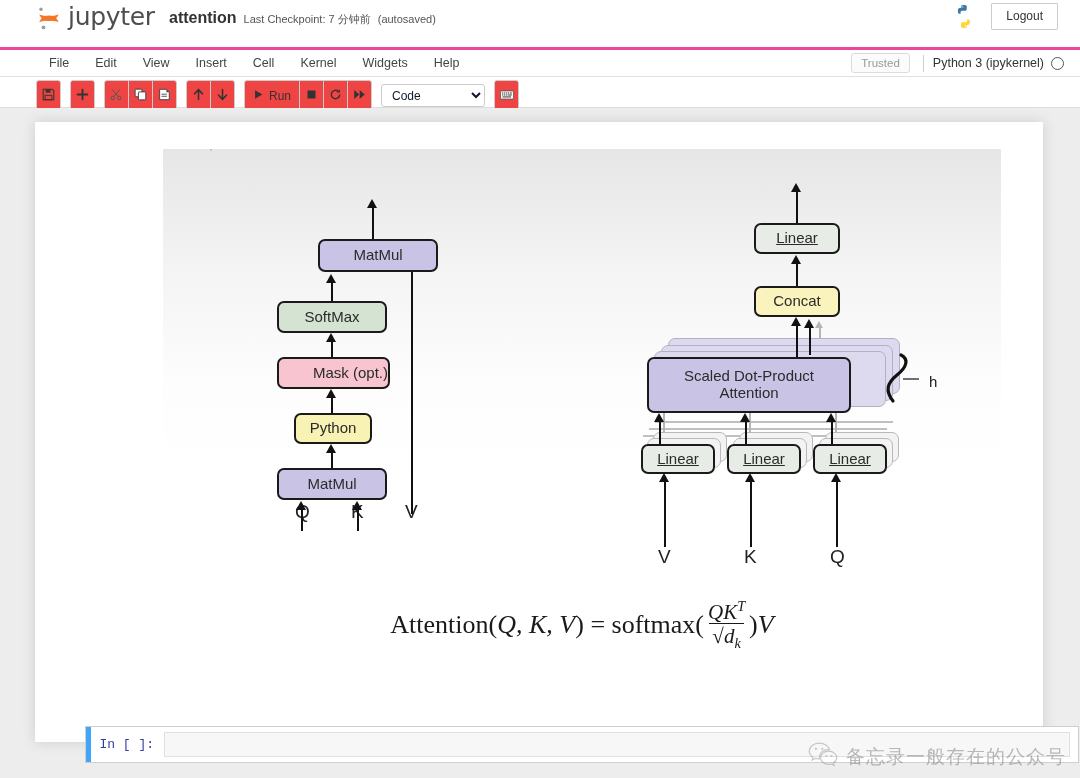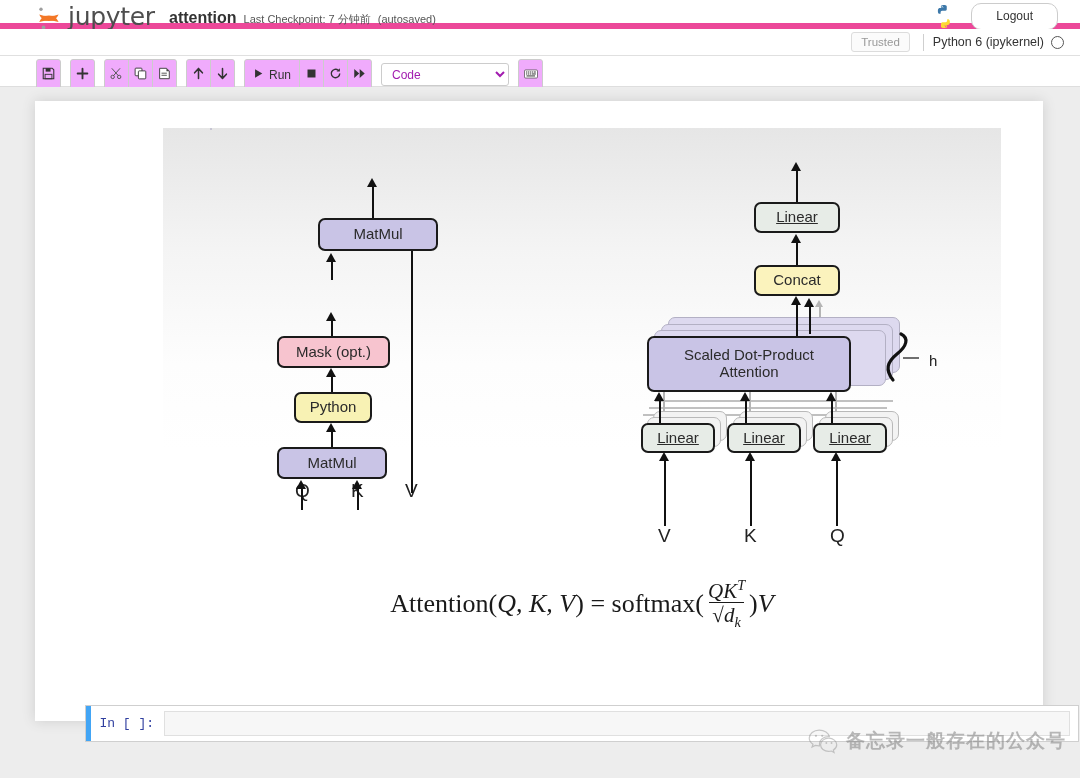--- a/index.html
+++ b/index.html
@@ -13,23 +13,23 @@
     background: #ededed;
     font-family: "Liberation Sans", sans-serif;
     font-size: 13px;
     color: #333;
     -webkit-font-smoothing: antialiased;
   }
 
   
   #header {
     position: relative;
-    height: 29px;
+    height: 50px;
     background: #ffffff;
-    border-bottom: 6px solid #ec4899;
+    border-bottom: 3px solid #ec4899;
     box-sizing: border-box;
   }
   #jup-brand {
     position: absolute;
     left: 36px;
     top: 4px;
     display: flex;
     align-items: center;
     gap: 6px;
   }
@@ -72,23 +72,23 @@
     position: absolute;
     right: 22px;
     top: 3px;
     display: flex;
     align-items: center;
     gap: 14px;
   }
   #py-logo { width: 26px; height: 27px; display:block; }
   #logout-btn {
     border: 1px solid #cccccc;
-    border-radius: 10px;
+    border-radius: 1px;
     background: #ffffff;
-    padding: 5px 24px;
+    padding: 5px 14px;
     font-size: 12px;
     color: #333;
     cursor: pointer;
     line-height: 1.2;
   }
 
   
   #menubar-wrap {
     position: relative;
     height: 27px;
@@ -160,44 +160,44 @@
     left: 36px;
     top: 3px;
     display: flex;
     align-items: center;
   }
   .btn-group { display: flex; margin-right: 9px; }
   .tb-btn {
     min-width: 25px;
     height: 31px;
     border: 1px solid #cccccc;
-    background: #f0abfc;
+    background: #ef4444;
     color: #333;
     font-size: 12px;
     display: flex;
     align-items: center;
     justify-content: center;
     cursor: pointer;
     box-sizing: border-box;
     padding: 0 4px;
   }
   .tb-btn + .tb-btn { margin-left: -1px; }
   .btn-group .tb-btn:first-child { border-radius: 3px 0 0 3px; }
   .btn-group .tb-btn:last-child  { border-radius: 0 3px 3px 0; }
   .btn-group .tb-btn:only-child  { border-radius: 3px; }
   .tb-run { width: auto; padding: 0 8px; gap: 5px; font-size: 12px; }
   #celltype-select {
     height: 23px;
-    width: 128px;
+    width: 104px;
     border: 1px solid #cccccc;
     border-radius: 3px;
     background: #ffffff;
     font-family: "Liberation Sans", sans-serif;
     font-size: 12px;
-    color: #a21caf;
+    color: #0f172a;
     padding-left: 6px;
     margin-right: 9px;
     box-sizing: border-box;
     cursor: pointer;
   }
 
   
   #notebook-area {
     position: relative;
     height: 678px;
@@ -252,21 +252,21 @@
     justify-content: center;
     font-family: "Liberation Sans", sans-serif;
     font-size: 15px;
     color: #2b2b2b;
     text-align: center;
     line-height: 1.12;
     z-index: 5;
   }
   .n-matmul  { background: #c9c4e6; }
   .n-softmax { background: #d4e3d2; }
-  .n-mask    { background: #f7c4cf; }
+  .n-mask    { background: #f7c4cf; justify-content: flex-end; }
   .n-scale   { background: #f8f2b4; }
   .n-linear  { background: #e7ece7; text-decoration: underline; }
   .n-concat  { background: #fbf3bd; }
   .n-sdpa    { background: #c9c4e6; }
 
   
   .ghost {
     position: absolute;
     box-sizing: border-box;
     border: 1.6px solid #b9b9b9;
@@ -381,27 +381,26 @@
     background: #f7f7f7;
     border: 1px solid #e0e0e0;
     box-sizing: border-box;
     cursor: text;
   }
 
   
   #watermark {
     position: absolute;
     right: 14px;
-    bottom: 8px;
-    display: flex;
-    align-items: flex-start;
+    bottom: 16px;
+    display: flex;
+    align-items: flex-end;
     gap: 8px;
     z-index: 50;
     pointer-events: none;
-    font-weight: bold;
   }
   #wm-text {
     font-family: "DejaVu Sans", sans-serif;
     font-size: 19px;
     color: rgba(130,130,130,0.55);
     letter-spacing: 1px;
     white-space: nowrap;
   }
   #wm-icon { opacity: 0.45; display:block; }
 </style>
@@ -433,24 +432,34 @@
       <svg id="py-logo" viewBox="0 0 110 110" aria-hidden="true">
         <path d="M54 6c-13 0-12 5.6-12 5.6l0 5.9h12.3v1.7H37.4s-8.3-0.9-8.3 12.1c0 13 7.2 12.5 7.2 12.5h4.3v-6.1s-0.2-7.2 7.1-7.2h12.2s6.8 0.1 6.8-6.6v-11S67.8 6 54 6zM47.2 10a2.2 2.2 0 1 1 0 4.4 2.2 2.2 0 0 1 0-4.4z" fill="#3c78a9"></path>
         <path d="M55 104c13 0 12-5.6 12-5.6l0-5.9H54.7v-1.7h16.9s8.3 0.9 8.3-12.1c0-13-7.2-12.5-7.2-12.5h-4.3v6.1s0.2 7.2-7.1 7.2H49.1s-6.8-0.1-6.8 6.6v11S41.2 104 55 104zM61.8 100a2.2 2.2 0 1 1 0-4.4 2.2 2.2 0 0 1 0 4.4z" fill="#fdd835"></path>
       </svg>
     </span>
     <button id="logout-btn">Logout</button>
   </div>
 </div>
 
 <div id="menubar-wrap">
+  <div id="menubar">
+    <div class="menu-item">File</div>
+    <div class="menu-item">Edit</div>
+    <div class="menu-item">View</div>
+    <div class="menu-item">Insert</div>
+    <div class="menu-item">Cell</div>
+    <div class="menu-item">Kernel</div>
+    <div class="menu-item">Widgets</div>
+    <div class="menu-item">Help</div>
+  </div>
   <div id="menubar-right">
     <div id="trusted-badge">Trusted</div>
     <div id="kernel-group">
-      <span id="kernel-name">Python 6 (ipykernel)</span>
+      <span id="kernel-name">Python 3 (ipykernel)</span>
       <span id="kernel-indicator"></span>
     </div>
   </div>
 </div>
 
 <div id="toolbar-wrap">
   <div id="toolbar">
 
     <div class="btn-group">
       <button class="tb-btn">
@@ -599,20 +608,23 @@
         <div class="vline" style="left:209px; top:58px; height:33px;"></div>
         <div class="arrowhead" style="left:204.2px; top:50px;"></div>
 
         <div class="node n-matmul" style="left:155px; top:90px; width:120px; height:33px;">
           <span>MatMul</span>
         </div>
 
         <div class="vline" style="left:167.8px; top:133px; height:19px;"></div>
         <div class="arrowhead" style="left:163px; top:125px;"></div>
 
+        <div class="node n-softmax" style="left:114px; top:152px; width:110px; height:32px;">
+          <span>SoftMax</span>
+        </div>
 
         <div class="vline" style="left:167.8px; top:192px; height:17px;"></div>
         <div class="arrowhead" style="left:163px; top:184px;"></div>
 
         <div class="node n-mask" style="left:114px; top:208px; width:113px; height:32px;">
           <span>Mask (opt.)</span>
         </div>
 
         <div class="vline" style="left:167.8px; top:248px; height:17px;"></div>
         <div class="arrowhead" style="left:163px; top:240px;"></div>

